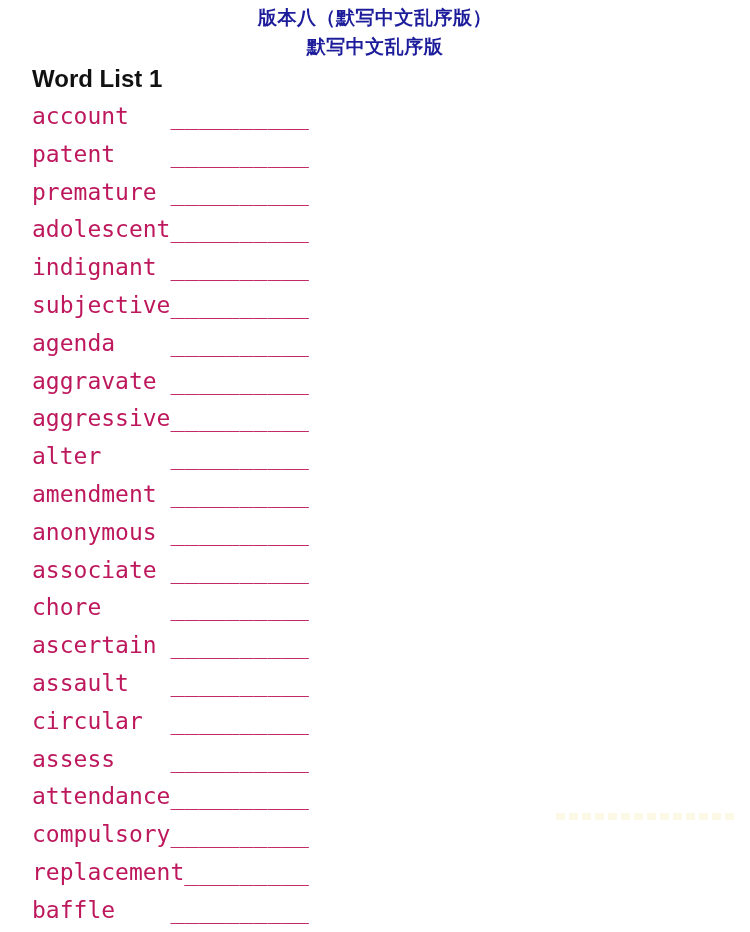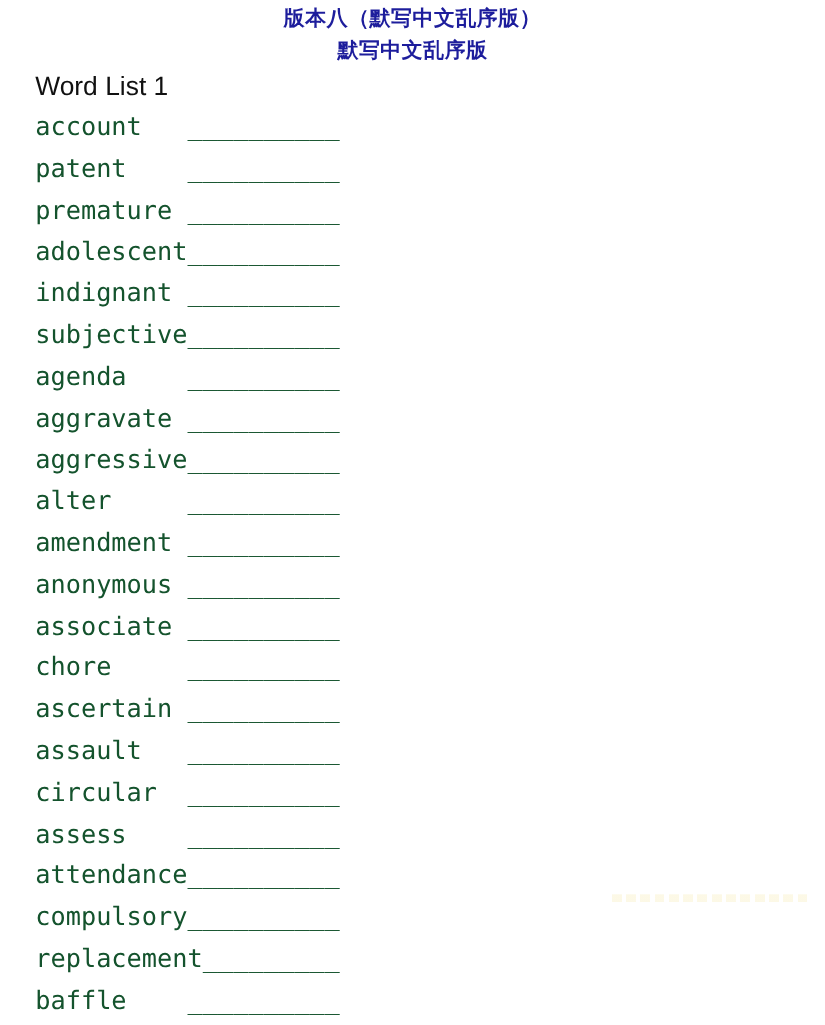--- a/index.html
+++ b/index.html
@@ -26,30 +26,30 @@
     font-size: 19px;
     font-family: "Liberation Sans", sans-serif;
   }
   .doc-header .header-line {
     line-height: 29px;
     letter-spacing: 0.5px;
   }
   .list-title {
     margin: 3px 0 0 32px;
     font-size: 24px;
-    font-weight: 400;
+    font-weight: 700;
     color: #111111;
     line-height: 30px;
     font-family: "Liberation Sans", sans-serif;
   }
   .word-list {
     margin: 4px 0 0 32px;
     font-family: "DejaVu Sans Mono", "Liberation Mono", monospace;
     font-size: 23px;
-    color: #14532d;
+    color: #be185d;
     white-space: pre;
   }
   .word-row {
     height: 37.8px;
     line-height: 37.8px;
   }
   .watermark {
     position: absolute;
     right: 16px;
     bottom: 0;

